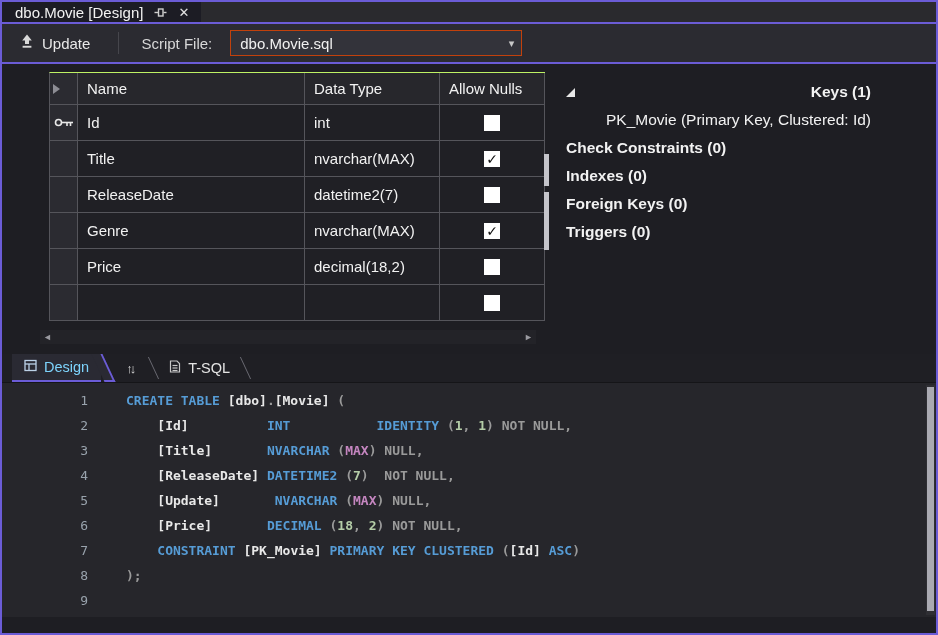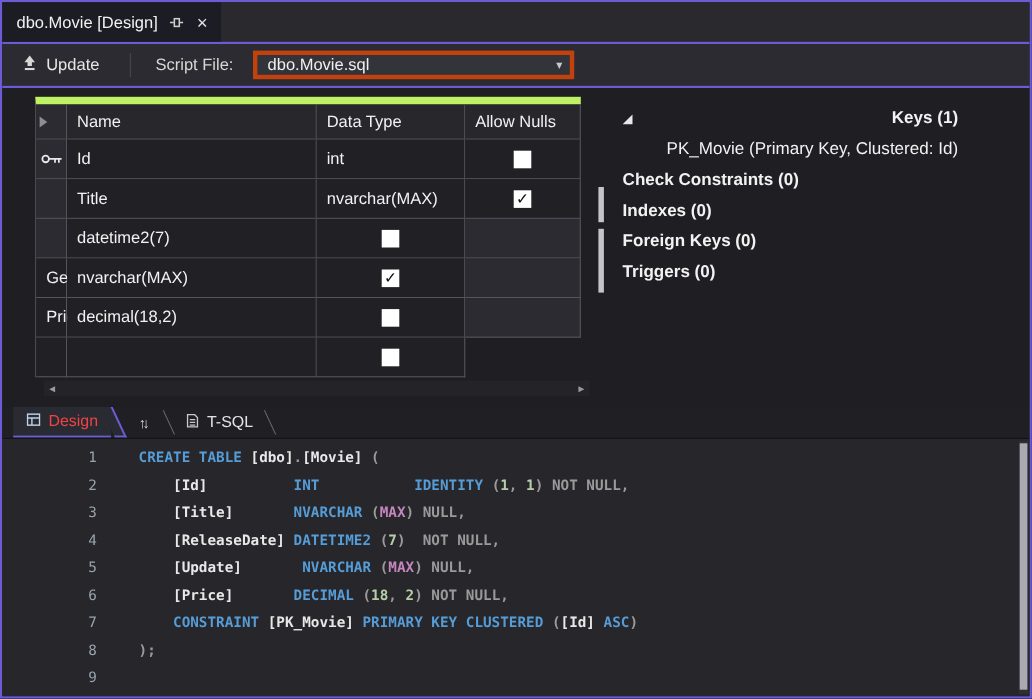--- a/index.html
+++ b/index.html
@@ -3,42 +3,42 @@
 <meta charset="utf-8">
 <style>
   * { box-sizing: border-box; margin: 0; padding: 0; }
   body { background:#111; font-family:"Liberation Sans", sans-serif; }
   .window {
     position:relative; width:938px; height:635px; overflow:hidden;
     background:#1e1e23; border:2px solid var(--c-accent,#6b5cd6);
     color:#e8e8e8;
   }
   
-  .tabbar { height:36px; background:#2a2a2e; display:flex; }
+  .tabbar { height:20px; background:#2a2a2e; display:flex; }
   .doc-tab {
     display:flex; align-items:center; gap:11px; padding:0 12px 0 13px;
     background:#1c1c24; font-size:15px; color:#f2f2f2; cursor:default;
   }
   .doc-tab .icon { display:flex; align-items:center; }
   .close-glyph { font-size:13px; color:#e0e0e0; }
   .accent-line { height:2px; background:var(--c-accent,#6b5cd6); }
   
   .toolbar { height:38px; background:#2b2b31; display:flex; align-items:center; padding:0 12px; font-size:15px; gap:18px; }
   .update-btn { display:flex; align-items:center; gap:8px; background:transparent; border:none; color:#e8e8e8; font-family:inherit; font-size:15px; padding:3px 6px; cursor:pointer; }
   .toolbar-sep { width:1px; height:22px; background:#46464c; margin:0 4px; }
   .script-label { color:#d8d8d8; }
-  .combo { width:292px; height:26px; background:#33333a; border:4px solid #c2410c; display:flex; align-items:center; justify-content:space-between; padding:0 7px 0 9px; color:#f0f0f0; font-size:15px; cursor:pointer; }
+  .combo { width:292px; height:26px; background:#33333a; border:1px solid #c2410c; display:flex; align-items:center; justify-content:space-between; padding:0 7px 0 9px; color:#f0f0f0; font-size:15px; cursor:pointer; }
   .combo-arrow { color:#c8c8c8; font-size:11px; }
   
   .main { position:relative; height:290px; background:#1e1e23; }
   .grid {
-    position:absolute; left:30px; top:8px;
+    position:absolute; left:47px; top:8px;
     display:grid; grid-template-columns:28px 227px 135px 105px;
     grid-template-rows:32px repeat(6, 36px);
-    border-left:1px solid #55555b; border-top:7px solid #bef264;
+    border-left:1px solid #55555b; border-top:1px solid #bef264;
   }
   .cell {
     border-right:1px solid #55555b; border-bottom:1px solid #55555b;
     background:#202025; color:#f2f2f2; font-size:15px;
     display:flex; align-items:center; padding-left:9px;
   }
   .cell.header { background:#27272c; }
   .cell.rowhead { background:#2b2b31; padding:0; justify-content:center; }
   .cell.nulls { padding:0; justify-content:center; }
   .corner-tri { width:0; height:0; border-top:5px solid transparent; border-bottom:5px solid transparent; border-left:7px solid #8d8d94; margin-right:auto; margin-left:3px; }
@@ -50,21 +50,21 @@
   .v-thumb.a { top:82px; height:32px; }
   .v-thumb.b { top:120px; height:58px; }
   
   .context-pane { position:absolute; left:564px; top:14px; font-size:15.5px; }
   .ctx-item { display:flex; align-items:center; height:28px; color:#f2f2f2; cursor:default;justify-content:space-between; }
   .ctx-item.bold { font-weight:bold; }
   .ctx-item.indent { padding-left:40px; font-weight:normal; }
   .tri-expanded { width:0; height:0; border-bottom:9px solid #e8e8e8; border-left:9px solid transparent; margin-right:8px; }
   
   .subtabs { height:28px; background:#1f1f24; display:flex; align-items:stretch; padding-left:10px; font-size:14.5px; overflow:hidden; position:relative; }
-  .design-tab { display:flex; align-items:center; gap:7px; padding:0 12px; background:#2a2a33; color:#ef4444; border-bottom:2px solid var(--c-accent,#6b5cd6); cursor:pointer; }
+  .design-tab { display:flex; align-items:center; gap:7px; padding:0 12px; background:#2a2a33; color:#7dd3fc; border-bottom:2px solid var(--c-accent,#6b5cd6); cursor:pointer; }
   .slant-divider { width:11px; background:#2a2a33; border-right:2px solid var(--c-accent,#6b5cd6); border-bottom:2px solid var(--c-accent,#6b5cd6); transform:skewX(25deg); margin:0 9px 0 -3px; }
   .swap-btn { display:flex; align-items:center; padding:0 8px; color:#d8d8d8; font-size:13px; letter-spacing:-3px; cursor:pointer; }
   .tsql-tab { display:flex; align-items:center; gap:7px; padding:0 20px; margin-left:8px; color:#e4e4e4; position:relative; cursor:pointer; }
   .tsql-tab::before, .tsql-tab::after { content:""; position:absolute; top:3px; bottom:3px; width:1px; background:#6a6a72; transform:skewX(25deg); }
   .tsql-tab::before { left:4px; } .tsql-tab::after { right:4px; }
   
   .code-pane { position:relative; height:235px; background:#26262b; border-top:1px solid #151518; padding-top:5px; font-family:"DejaVu Sans Mono", monospace; font-size:13px; font-weight:700; }
   .code-line { white-space:pre; height:25px; line-height:25px; }
   .ln { display:inline-block; width:86px; margin-right:38px; text-align:right; color:#99a3ad; font-weight:400; }
   .tk.kw { color:var(--c-keyword,#569cd6); }
@@ -140,20 +140,21 @@
         <div class="cell nulls">
           <div class="checkbox"></div>
         </div>
         <div class="cell rowhead"></div>
         <div class="cell">Title</div>
         <div class="cell">nvarchar(MAX)</div>
         <div class="cell nulls">
           <div class="checkbox checked">✓</div>
         </div>
         <div class="cell rowhead"></div>
+        <div class="cell">ReleaseDate</div>
         <div class="cell">datetime2(7)</div>
         <div class="cell nulls">
           <div class="checkbox"></div>
         </div>
         <div class="cell rowhead"></div>
         <div class="cell">Genre</div>
         <div class="cell">nvarchar(MAX)</div>
         <div class="cell nulls">
           <div class="checkbox checked">✓</div>
         </div>

